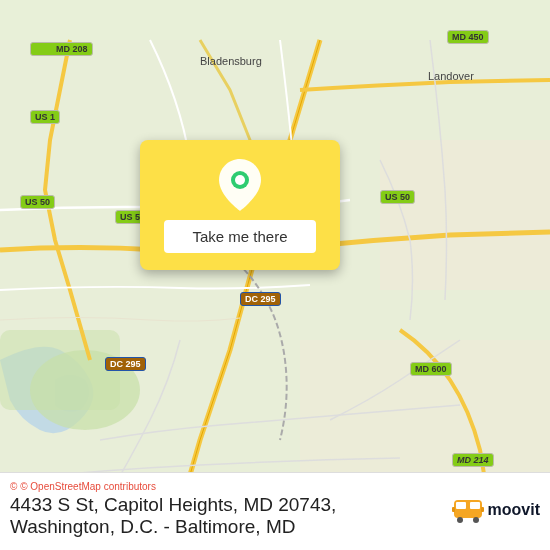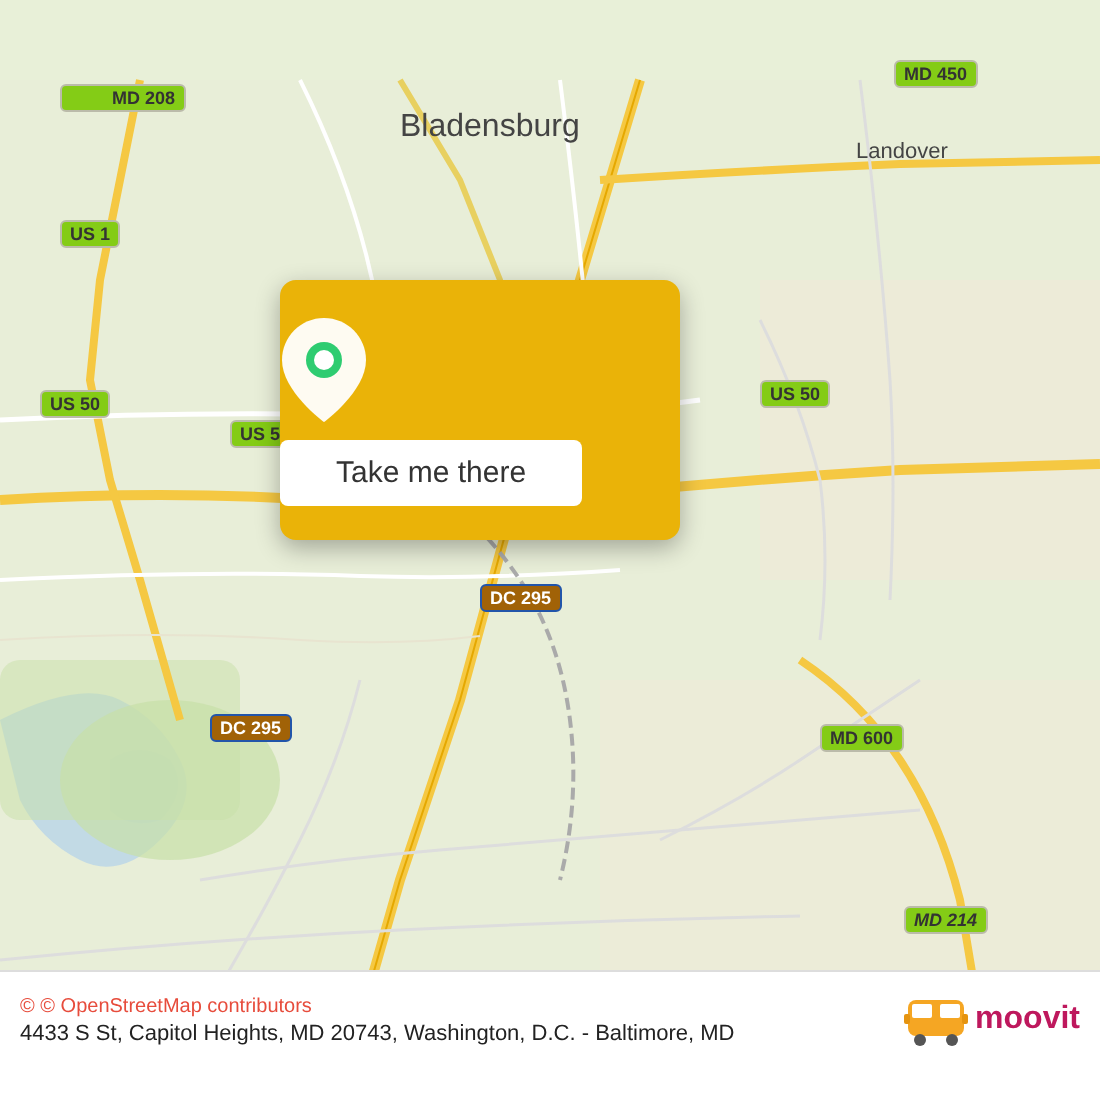--- a/index.html
+++ b/index.html
@@ -27,25 +27,25 @@
       height: 100%;
     }
 
     
     .card-overlay {
       position: absolute;
       top: 140px;
       left: 140px;
       width: 200px;
       height: 130px;
-      background: #eab308;
+      background: #fde047;
       border-radius: 8px;
       display: flex;
       flex-direction: column;
-      align-items: flex-start;
+      align-items: center;
       justify-content: center;
       box-shadow: 0 4px 12px rgba(0,0,0,0.3);
       gap: 8px;
     }
 
     .pin-icon {
       width: 44px;
       height: 54px;
       display: flex;
       align-items: center;
@@ -64,21 +64,21 @@
       white-space: nowrap;
     }
 
     
     .bottom-bar {
       position: absolute;
       bottom: 0;
       left: 0;
       width: 100%;
       background: white;
-      padding: 8px 10px 24px 10px;
+      padding: 8px 10px 12px 10px;
       display: flex;
       align-items: center;
       justify-content: space-between;
       border-top: 1px solid #ddd;
       gap: 38px;
     }
 
     .bottom-bar-left {
       display: flex;
       flex-direction: column;
@@ -89,41 +89,41 @@
     .osm-credit {
       font-size: 10px;
       color: #555;
     }
 
     .osm-credit span {
       color: #e74c3c;
     }
 
     .address-text {
-      font-size: 11px;
+      font-size: 19px;
       color: #222;
       font-weight: 400;
     }
 
     .moovit-logo {
       display: flex;
       align-items: center;
       gap: 4px;
       flex-shrink: 0;
     }
 
     .moovit-bus {
       width: 32px;
       height: 32px;
     }
 
     .moovit-text {
       font-size: 16px;
       font-weight: bold;
-      color: #be185d;
+      color: #0f172a;
     }
 
     
     .road-badge {
       position: absolute;
       background: #84cc16;
       border: 1.5px solid #bba;
       border-radius: 3px;
       font-size: 9px;
       font-weight: bold;
@@ -189,21 +189,21 @@
   <div class="road-badge" style="top:42px; left:30px;padding-left:25px;">MD 208</div>
   <div class="road-badge" style="top:110px; left:18px;margin-left:12px;">US 1</div>
   <div class="road-badge" style="top:195px; left:20px;">US 50</div>
   <div class="road-badge" style="top:210px; left:115px;">US 50</div>
   <div class="road-badge" style="top:190px; left:380px;">US 50</div>
   <div class="road-badge" style="top:30px; left:447px;">MD 450</div>
   <div class="road-badge blue" style="top:292px; left:240px;">DC 295</div>
   <div class="road-badge blue" style="top:357px; left:105px;">DC 295</div>
   <div class="road-badge" style="top:362px; left:410px;">MD 600</div>
   <div class="road-badge" style="top:453px; left:452px;font-style:italic;">MD 214</div>
-  <div style="position:absolute; top:55px; left:200px; font-size:16px; color:#444; font-weight:500;">Bladensburg</div>
+  <div style="position:absolute; top:55px; left:200px; font-size:11px; color:#444; font-weight:500;">Bladensburg</div>
   <div style="position:absolute; top:70px; left:428px; font-size:11px; color:#444; font-weight:500;">Landover</div>
 
   <div class="card-overlay">
 
     <div class="pin-icon">
       <svg width="42" height="52" viewBox="0 0 42 52" xmlns="http://www.w3.org/2000/svg">
         <path d="M21 0 C9.4 0 0 9.4 0 21 C0 36.75 21 52 21 52 C21 52 42 36.75 42 21 C42 9.4 32.6 0 21 0Z" fill="white" opacity="0.95"></path>
         <circle cx="21" cy="21" r="9" fill="#2ecc71"></circle>
         <circle cx="21" cy="21" r="5" fill="white"></circle>
       </svg>

